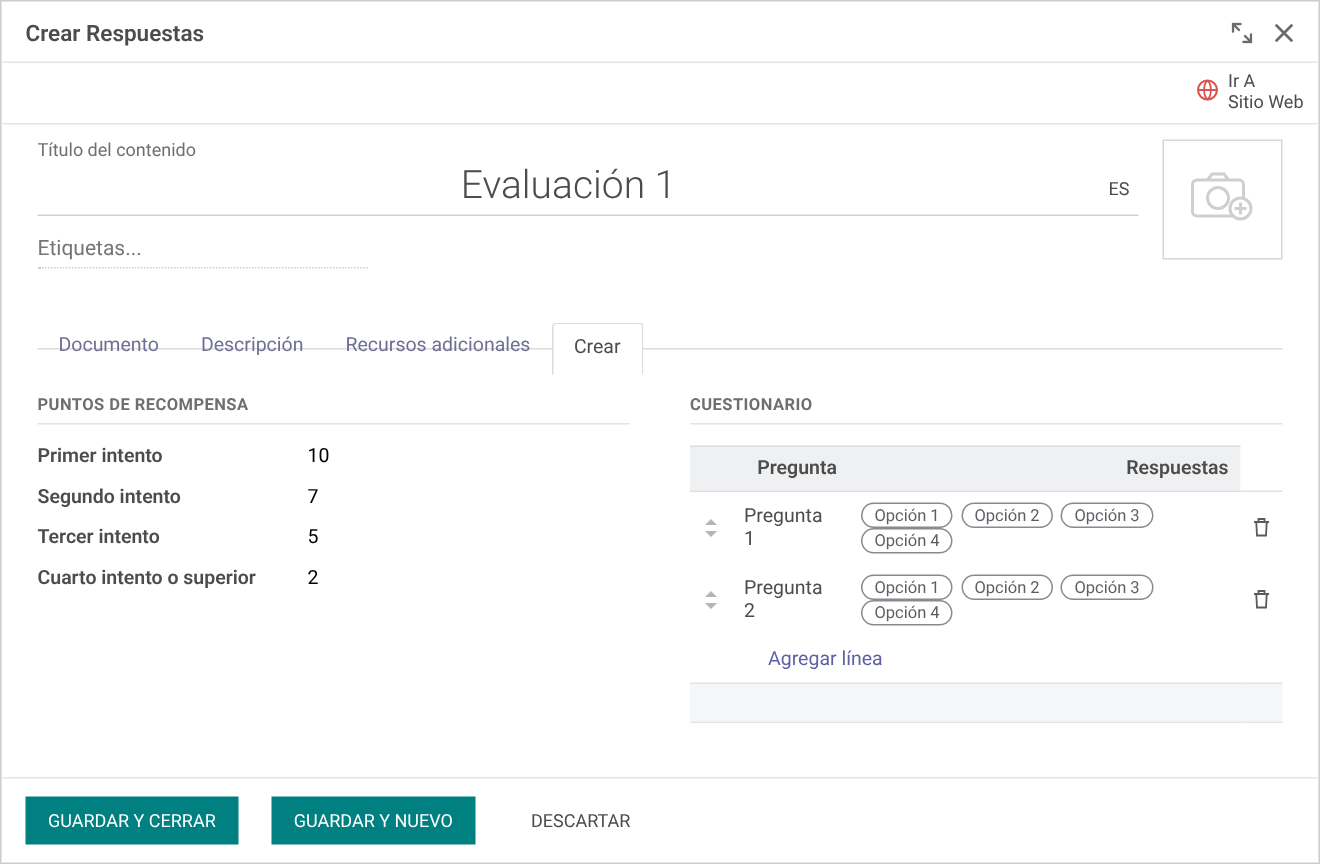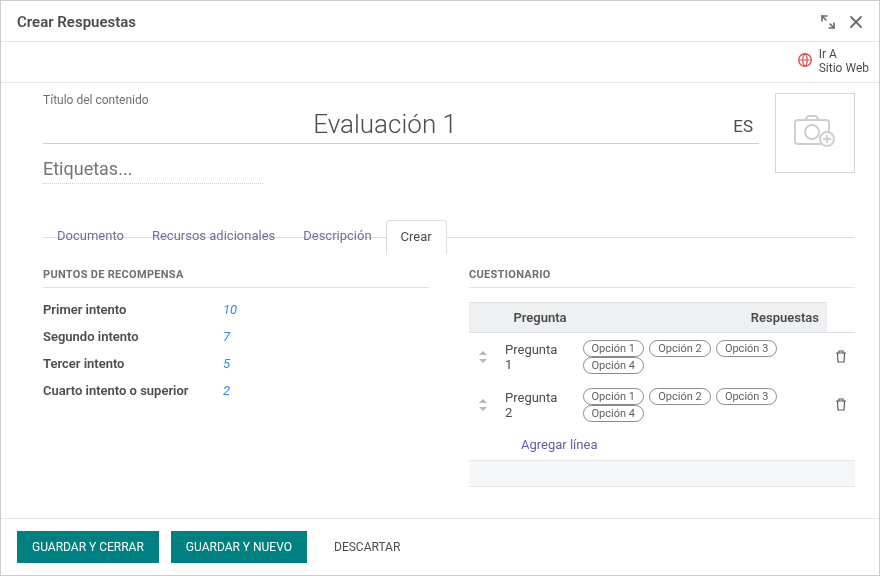--- a/index.html
+++ b/index.html
@@ -7,49 +7,49 @@
   .modal { width: 880px; height: 576px; border: 1px solid #ccc; display: flex; flex-direction: column; }
   .modal-header { display: flex; align-items: center; padding: 12px 16px 10px 16px; }
   .modal-title { font-size: 15px; font-weight: 600; flex: 1; color: #4c4c4c; }
   .hdr-icon { margin-left: 14px; cursor: pointer; color: #6b6b6b; }
   .hdr-icon svg { display: block; }
   .top-bar-wrap { border-top: 1px solid #e5e5e5; }
   .top-bar { display: flex; justify-content: flex-end; padding: 6px 10px 6px 10px; border-bottom: 1px solid #e5e5e5; }
   .goto-web { display: flex; align-items: center; gap: 6px; font-size: 12px; color: #4c4c4c; cursor: pointer; line-height: 1.15; }
   .goto-web span.txt { display: inline-block; }
   .goto-icon { color: #d9534f; }
-  .body { flex: 1; overflow: auto; padding: 10px 24px 0 24px; margin-left: 18px; }
+  .body { flex: 1; overflow: auto; padding: 10px 24px 0 24px; }
   .title-row { display: flex; gap: 16px; }
   .title-col { flex: 1; }
   .field-label { font-size: 12px; color: #6f6f6f; margin-bottom: 2px; }
   .title-input-row { display: flex; align-items: center; border-bottom: 1px solid #d0d0d0; }
   .title-input { flex: 1; border: none; outline: none; font-size: 26px; font-weight: 300; color: #4c4c4c; padding: 0 0 4px 0; background: transparent; text-align: center; }
-  .lang-badge { font-size: 17px; color: #4c4c4c; padding: 0 6px; }
+  .lang-badge { font-size: 12px; color: #4c4c4c; padding: 0 6px; }
   .img-placeholder { width: 80px; height: 80px; border: 1px solid #d6d6d6; display: flex; align-items: center; justify-content: center; color: #cfcfcf; }
   .tags-row { margin-top: 14px; }
-  .tags-input { border: none; border-bottom: 1px dotted #d0d0d0; width: 220px; font-size: 18px; color: #888; padding-bottom: 4px; outline: none; background: transparent; }
+  .tags-input { border: none; border-bottom: 1px dotted #d0d0d0; width: 220px; font-size: 14px; color: #888; padding-bottom: 4px; outline: none; background: transparent; }
   .tabs { display: flex; margin-top: 18px; border-bottom: 1px solid #dcdcdc; font-size: 13px; }
   .tab { padding: 8px 14px 10px 14px; color: #6f6f95; cursor: pointer; position: relative; top: 18px; }
   .tab.active { border: 1px solid #dcdcdc; border-bottom: 1px solid #fff; background: #fff; color: #4c4c4c; border-top-left-radius: 3px; border-top-right-radius: 3px; }
   .tab-content { display: flex; gap: 40px; padding-top: 30px; }
   .col-left, .col-right { flex: 1; }
   .section-h { font-size: 11px; font-weight: 700; color: #6f6f6f; letter-spacing: .3px; border-bottom: 1px solid #e3e3e3; padding-bottom: 6px; margin-bottom: 14px; }
   .row { display: flex; align-items: center; margin-bottom: 12px; font-size: 13px; }
   .row .lbl { flex: 0 0 180px; font-weight: 600; color: #4c4c4c; }
-  .row .val { color: #3b82f6; font-style: italic; }
+  .row .val { color: #000000; }
   .qtable { width: 100%; border-collapse: collapse; font-size: 13px; }
   .qtable thead th { text-align: right; font-weight: 600; background: #eef0f2; padding: 7px 8px; border-top: 1px solid #dcdfe3; border-bottom: 1px solid #dcdfe3; color: #4c4c4c; }
   .qtable th.handle-col, .qtable td.handle-col { width: 28px; text-align: center; color: #b5b5b5; }
   .qtable th.del-col, .qtable td.del-col { width: 28px; text-align: center; color: #5a5a5a; background: #fff; }
   .qtable thead th.del-col { background: #fff; border-top: 1px solid transparent; }
   .qtable td { padding: 7px 8px; vertical-align: middle; }
   .pill { display: inline-block; border: 1px solid #878a8f; border-radius: 10px; padding: 1px 8px; font-size: 11px; color: #5c5f63; margin-right: 2px; white-space: nowrap; }
   .add-line { color: #5f5fa7; padding: 8px 8px 8px 52px; cursor: pointer; font-size: 13px; }
   .tfoot-spacer td { background: #f5f6f7; height: 26px; border-top: 1px solid #e3e5e8; border-bottom: 1px solid #e3e5e8; }
-  .footer { border-top: 1px solid #e5e5e5; padding: 12px 16px; display: flex; gap: 12px; align-items: center; }
+  .footer { border-top: 1px solid #e5e5e5; padding: 12px 16px; display: flex; gap: 22px; align-items: center; }
   .btn { padding: 8px 14px; font-size: 12px; border: 1px solid transparent; cursor: pointer; }
   .btn-primary { background: #008080; color: #fff; }
   .btn-link { background: transparent; color: #4c4c4c; }
   .drag-handle svg, .del-col svg { display: block; margin: auto; }
 </style>
 </head>
 <body>
 
 <div class="modal">
 
@@ -105,22 +105,22 @@
               <circle cx="19" cy="19" r="7" fill="none" stroke="#cfcfcf" stroke-width="2"></circle>
               <circle cx="34" cy="26" r="7" fill="#fff" stroke="#cfcfcf" stroke-width="2"></circle>
               <path d="M34 22 v8 M30 26 h8" stroke="#cfcfcf" stroke-width="2"></path>
             </svg>
         </span>
       </div>
     </div>
 
     <div class="tabs">
       <div class="tab">Documento</div>
+      <div class="tab">Descripción</div>
       <div class="tab">Recursos adicionales</div>
-      <div class="tab">Descripción</div>
       <div class="tab active">Crear</div>
     </div>
 
     <div class="tab-content">
       <div class="col-left">
         <div class="section-h">PUNTOS DE RECOMPENSA</div>
         <div class="row">
           <div class="lbl">Primer intento</div>
           <div class="val">10</div>
         </div>

